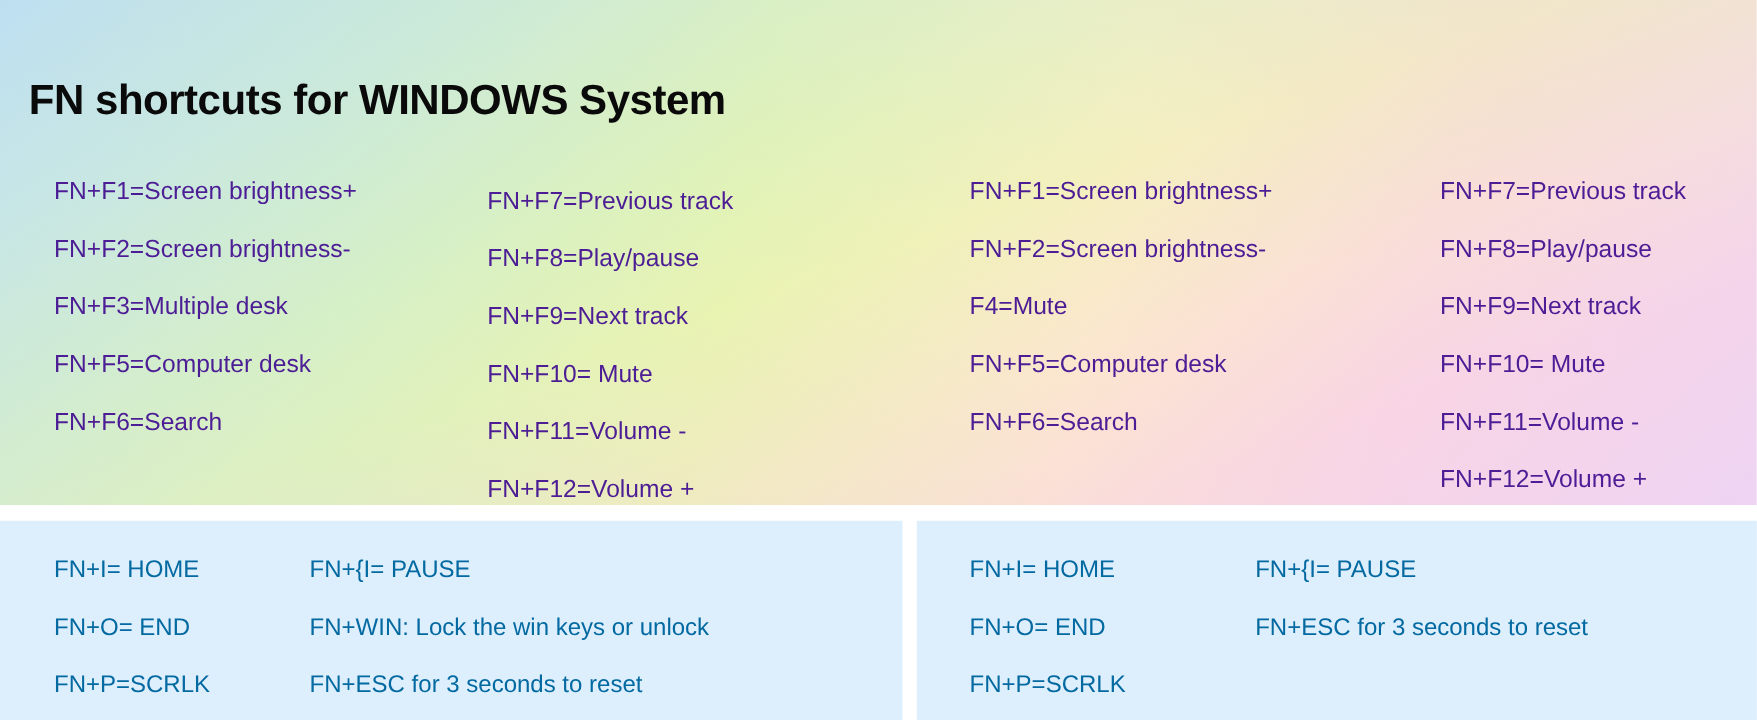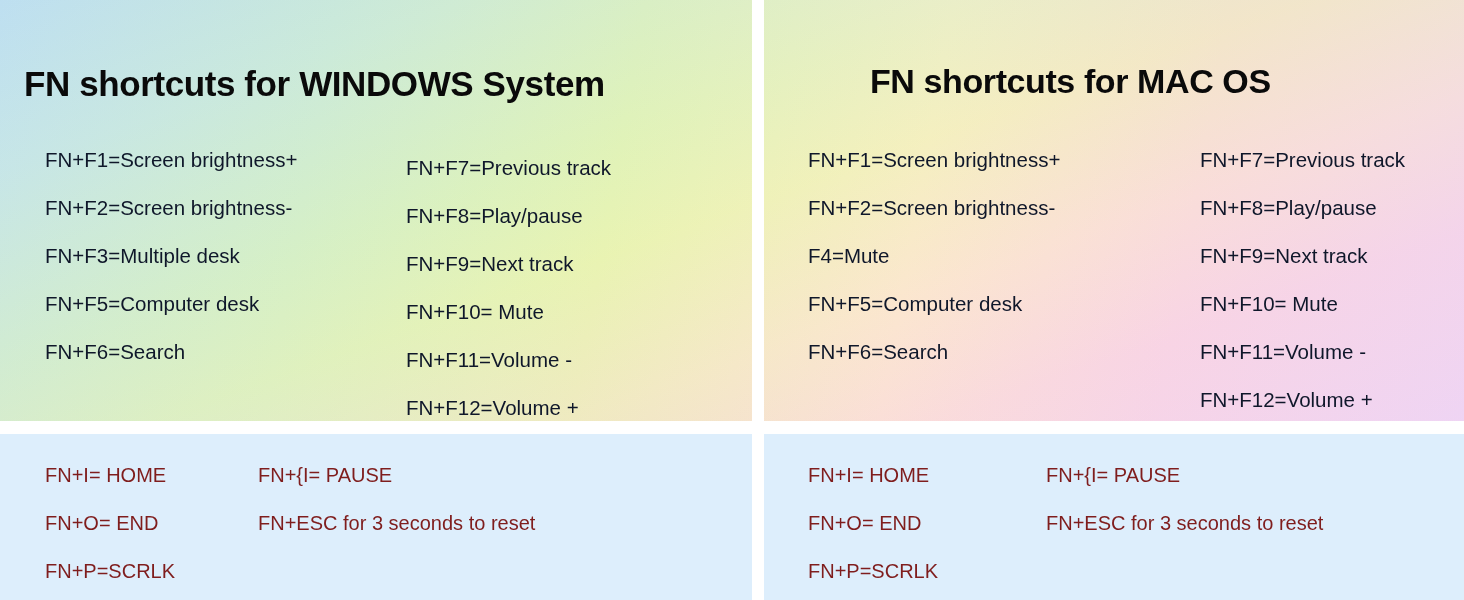--- a/index.html
+++ b/index.html
@@ -23,21 +23,21 @@
     background: #ffffff;
   }
 
   
   .top-panel {
     position: absolute;
     top: 0;
     height: 421px;
     overflow: hidden;
   }
-  .top-panel.left  { left: 0;     width: 752px; }
+  .top-panel.left  { left: 0;     width: 752px; padding-left: 48px; }
   .top-panel.right { left: 764px; width: 700px; }
 
   
   .grad-layer {
     position: absolute;
     top: 0;
     height: 421px;
     width: 1464px;
     background:
       linear-gradient(160deg,
@@ -91,40 +91,40 @@
 
   
   .col {
     position: absolute;
     color: #111111;
     white-space: nowrap;
   }
   .col .row {
     font-size: 20.5px;
     line-height: 48px;
-    color: #0f172a;
+    color: #4c1d95;
     white-space: nowrap;
   }
 
   
   .win-col-a { left: 45px;  top: 136px; }
   .win-col-b { left: 406px; top: 144px; }
   
   .mac-col-a { left: 44px;  top: 136px; }
   .mac-col-b { left: 436px; top: 136px; }
 
   
   .bot {
     position: absolute;
     white-space: nowrap;
   }
   .bot .row {
     font-size: 20px;
     line-height: 48px;
-    color: #7f1d1d;
+    color: #0369a1;
     white-space: nowrap;
   }
   .win-bot-a { left: 45px;  top: 17px; }
   .win-bot-b { left: 258px; top: 17px; }
   .mac-bot-a { left: 44px;  top: 17px; }
   .mac-bot-b { left: 282px; top: 17px; }
 </style>
 </head>
 <body>
 
@@ -149,21 +149,20 @@
       <div class="row">FN+F9=Next track</div>
       <div class="row">FN+F10= Mute</div>
       <div class="row">FN+F11=Volume -</div>
       <div class="row">FN+F12=Volume +</div>
     </div>
   </div>
 
   <div class="top-panel right">
     <div class="grad-layer"></div>
 
-    <div class="panel-title mac">FN shortcuts for MAC OS</div>
 
     <div class="col mac-col-a">
       <div class="row">FN+F1=Screen brightness+</div>
       <div class="row">FN+F2=Screen brightness-</div>
       <div class="row">F4=Mute</div>
       <div class="row">FN+F5=Computer desk</div>
       <div class="row">FN+F6=Search</div>
     </div>
 
     <div class="col mac-col-b">
@@ -177,20 +176,21 @@
   </div>
 
   <div class="bottom-panel left">
     <div class="bot win-bot-a">
       <div class="row">FN+I= HOME</div>
       <div class="row">FN+O= END</div>
       <div class="row">FN+P=SCRLK</div>
     </div>
     <div class="bot win-bot-b">
       <div class="row">FN+{I= PAUSE</div>
+      <div class="row">FN+WIN: Lock the win keys or unlock</div>
       <div class="row">FN+ESC for 3 seconds to reset</div>
     </div>
   </div>
 
   <div class="bottom-panel right">
     <div class="bot mac-bot-a">
       <div class="row">FN+I= HOME</div>
       <div class="row">FN+O= END</div>
       <div class="row">FN+P=SCRLK</div>
     </div>

